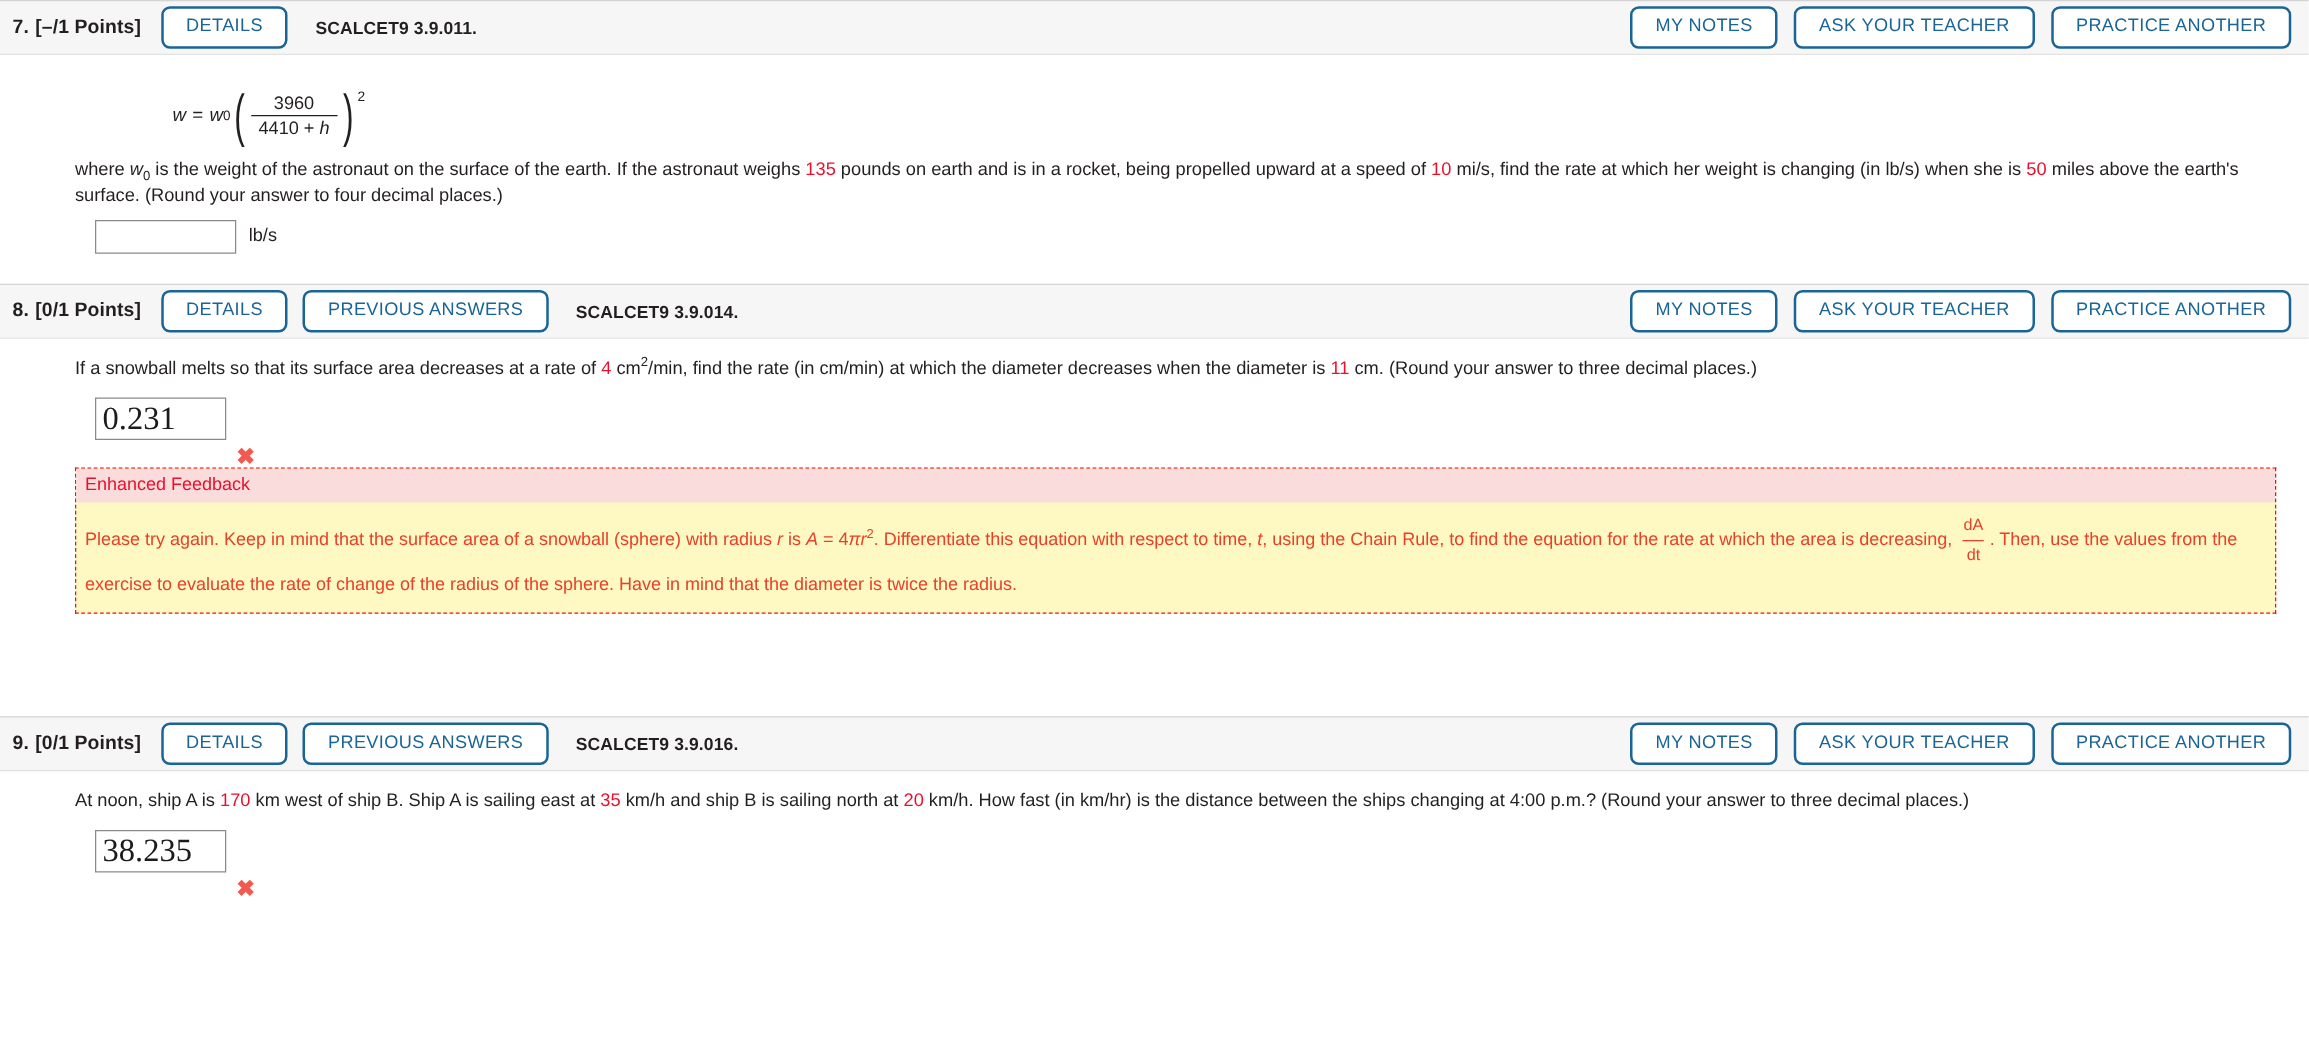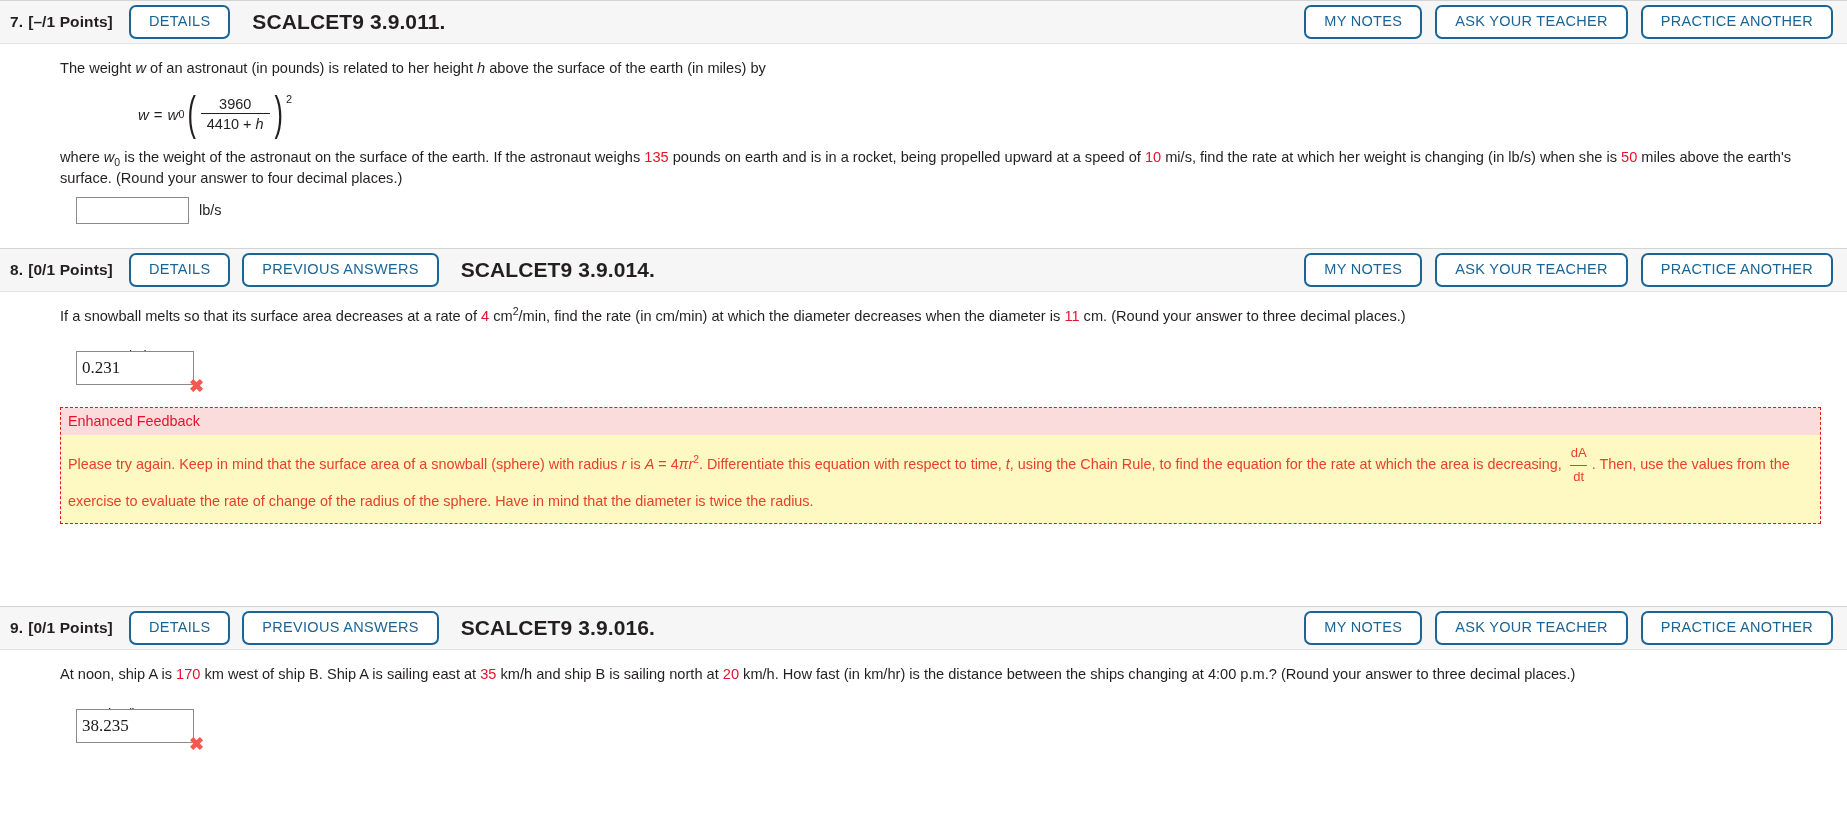--- a/index.html
+++ b/index.html
@@ -49,21 +49,21 @@
     letter-spacing: .3px;
     padding: 7px 18px;
     margin-right: 12px;
     white-space: nowrap;
     line-height: 1.1;
     cursor: pointer;
     font-family: "Liberation Sans", sans-serif;
   }
   .prob-code {
     font-weight: bold;
-    font-size: 21px;
+    font-size: 14px;
     color: #231f20;
     white-space: nowrap;
     margin-left: 10px;
     letter-spacing: .1px;
   }
   .header-right {
     margin-left: auto;
     display: flex;
     align-items: center;
   }
@@ -115,21 +115,21 @@
   .ans-input {
     width: 113px;
     height: 27px;
     border: 1px solid #8a8a8a;
     background: #ffffff;
     font-family: "Liberation Serif", serif;
     font-size: 17px;
     color: #1b1b1b;
     padding: 0 5px;
   }
-  .ans-input.filled { width: 118px; height: 34px; font-size: 17px; margin-top: 12px; }
+  .ans-input.filled { width: 105px; height: 34px; font-size: 26px; }
   .unit {
     font-size: 14.5px;
     margin-left: 10px;
     margin-top: 5px;
     color: #231f20;
     white-space: nowrap;
   }
   .unit.big { margin-left: 32px; margin-top: 9px; }
   .xwrap { position: relative; width: 0; }
   .xicon {
@@ -203,23 +203,20 @@
     <button class="btn-outline">DETAILS</button>
     <span class="prob-code">SCALCET9 3.9.011.</span>
     <span class="header-right">
       <button class="btn-outline">MY NOTES</button>
       <button class="btn-outline">ASK YOUR TEACHER</button>
       <button class="btn-outline">PRACTICE ANOTHER</button>
     </span>
   </div>
 
   <div class="prob-body">
-    <div class="qtext">
-      <span>The weight </span><span class="ital">w</span><span> of an astronaut (in pounds) is related to her height </span><span class="ital">h</span><span> above the surface of the earth (in miles) by</span>
-    </div>
 
     <div class="formula-wrap">
       <span class="mvar">w</span>
       <span style="margin:0 5px">=</span>
       <span class="mvar">w</span>
         <sub>0</sub>
       <span class="paren">(</span>
       <span class="frac">
         <span class="num">3960</span>
         <span class="den"><span>4410 + </span><span class="ital">h</span></span>

